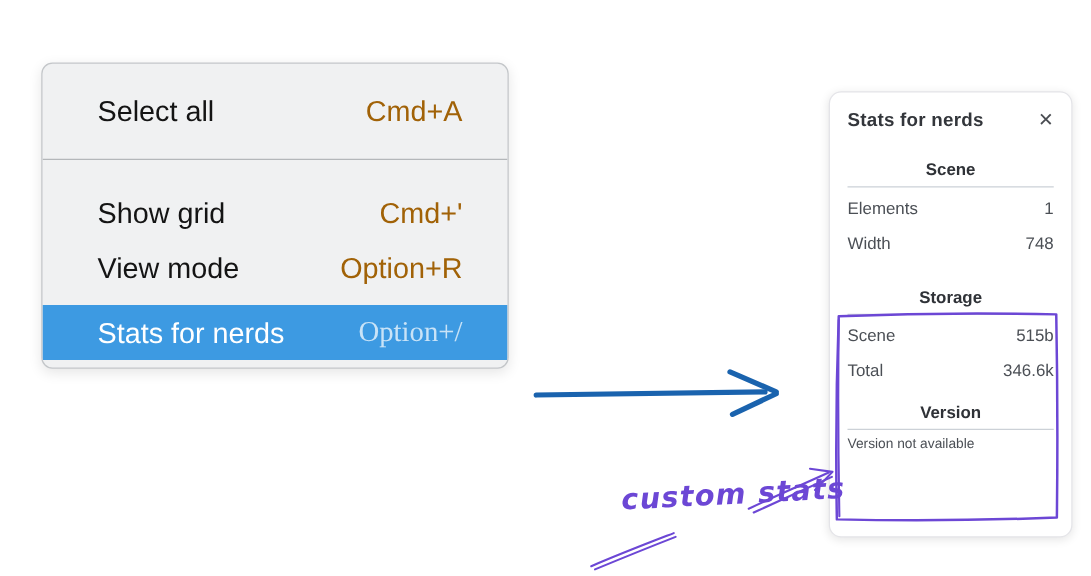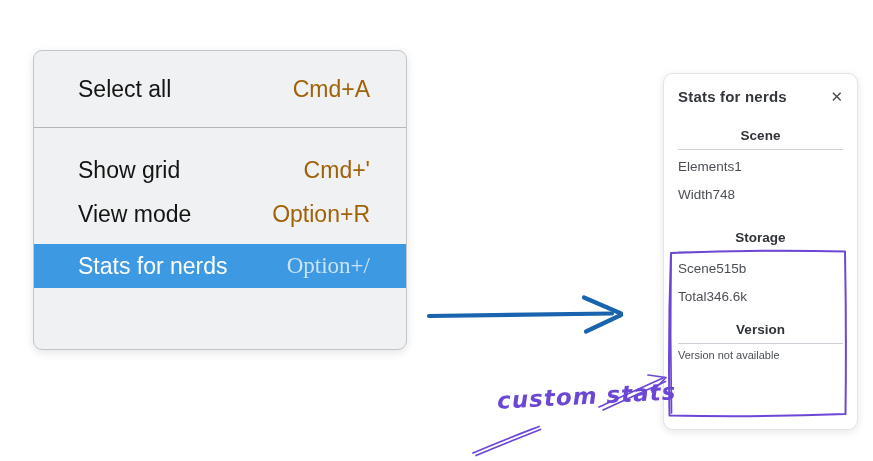--- a/index.html
+++ b/index.html
@@ -7,21 +7,21 @@
     position:relative;
     width:873px;height:461px;
     overflow:hidden;
     font-family:"Liberation Sans", sans-serif;
     -webkit-font-smoothing:antialiased;
   }
 
   
   .context-menu{
     position:absolute;left:33px;top:50px;
-    width:374px;height:300px;
+    width:374px;height:245px;
     background:#f0f1f2;
     border:1px solid #c3c6c9;
     border-radius:9px;
     box-shadow:0 3px 10px rgba(0,0,0,0.10);
     overflow:hidden;
     box-sizing:border-box;
     font-size:23px;
     color:#141414;
   }
   .menu-row{
@@ -69,21 +69,21 @@
   .section-heading{
     margin-top:22px;
     text-align:center;font-weight:bold;font-size:13.5px;color:#2f3237;
   }
   .section-heading.tight{margin-top:12px;}
   .stats-divider{
     border:none;border-top:1px solid #ccd1d7;
     margin:6px 0 2px 0;
   }
   .stat-row{
-    display:flex;align-items:center;
+    display:flex;justify-content:space-between;align-items:center;
     height:28px;
   }
   .stat-note{margin-top:5px;font-size:11px;white-space:nowrap;}
 
   
   .annotation-layer{
     position:absolute;left:0;top:0;width:873px;height:461px;
     pointer-events:none;
   }
   .flow-arrow{stroke:var(--flow_arrow_blue,#1a63ae);stroke-width:4.2;fill:none;stroke-linecap:round;}

